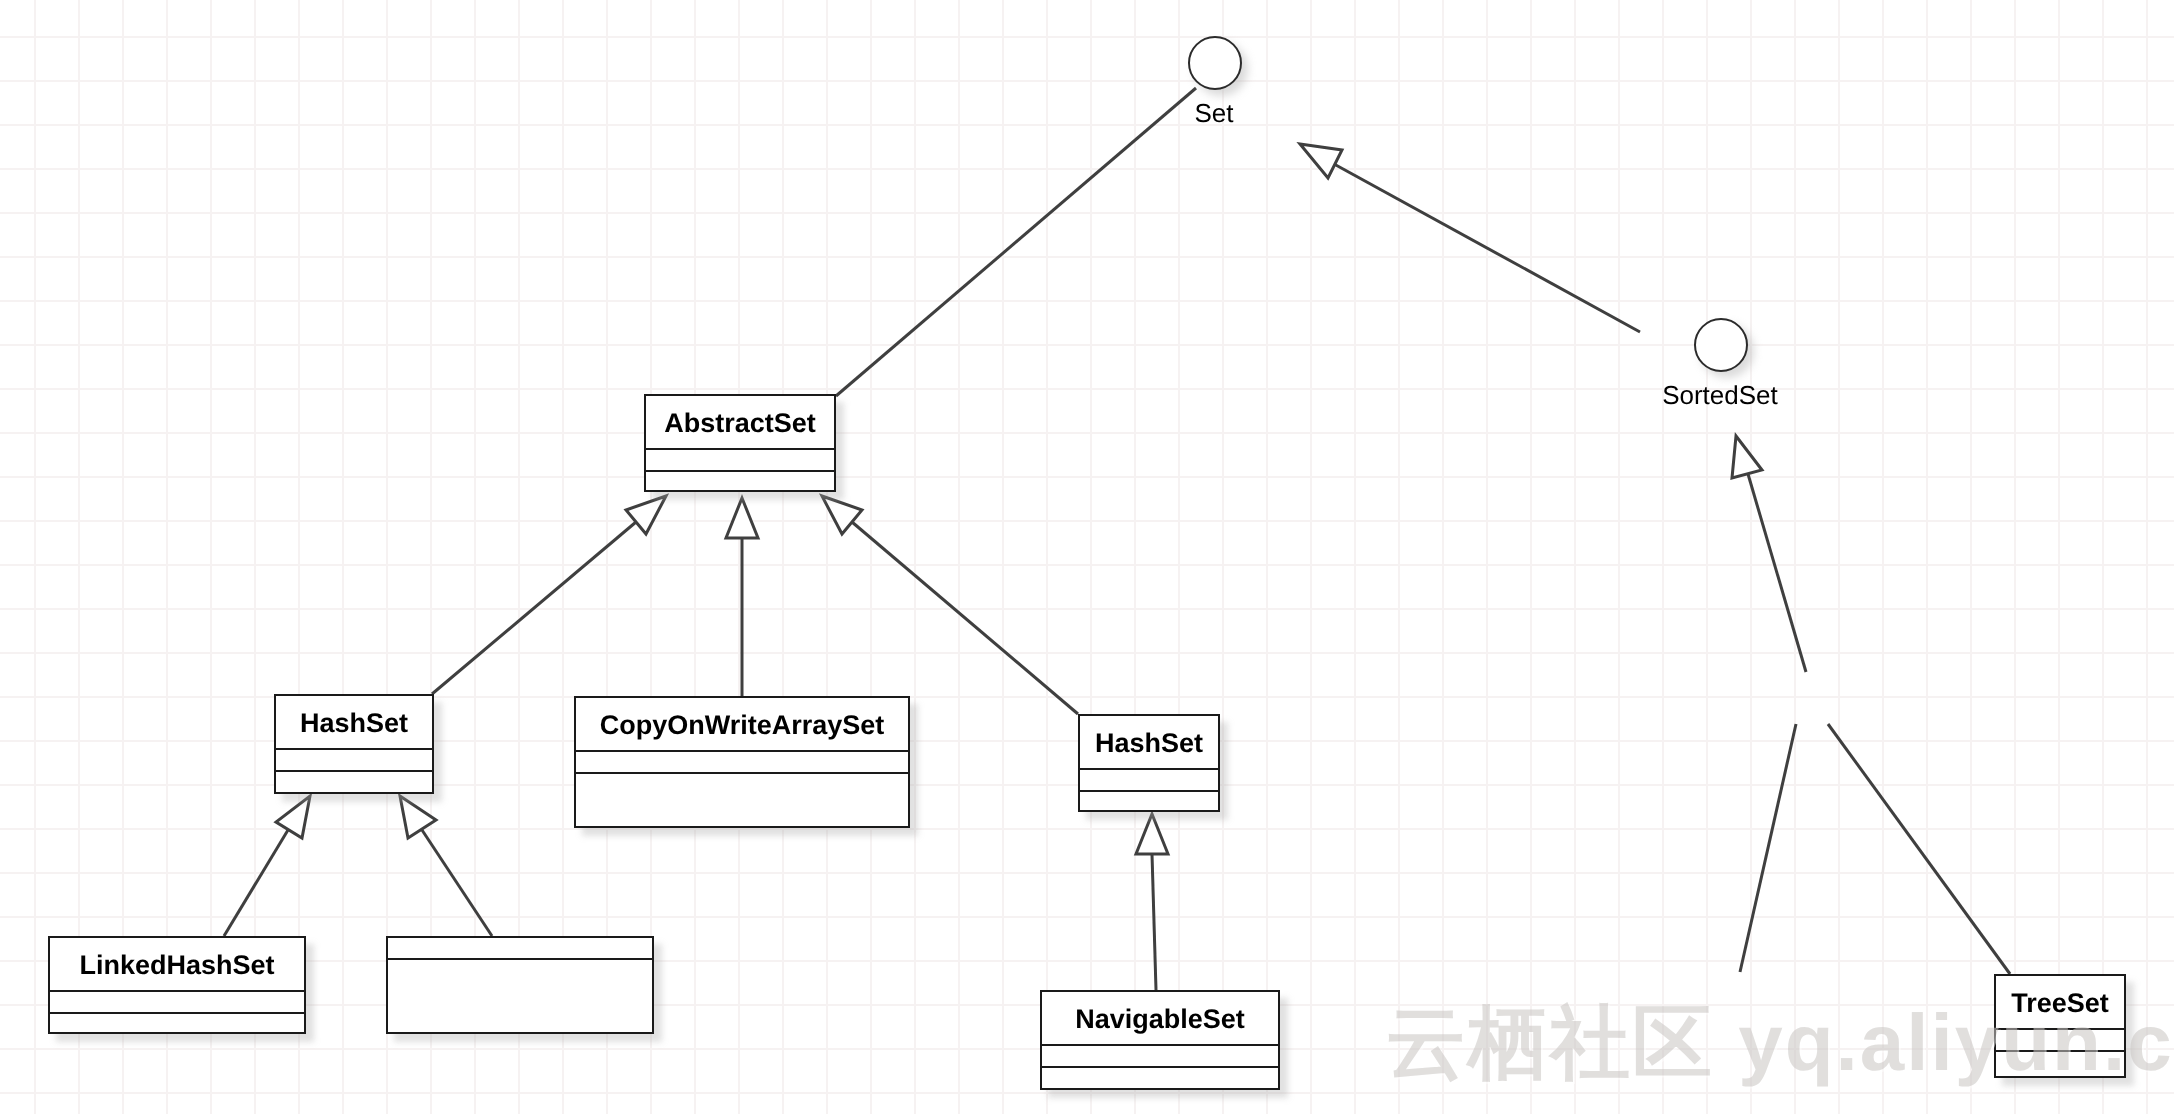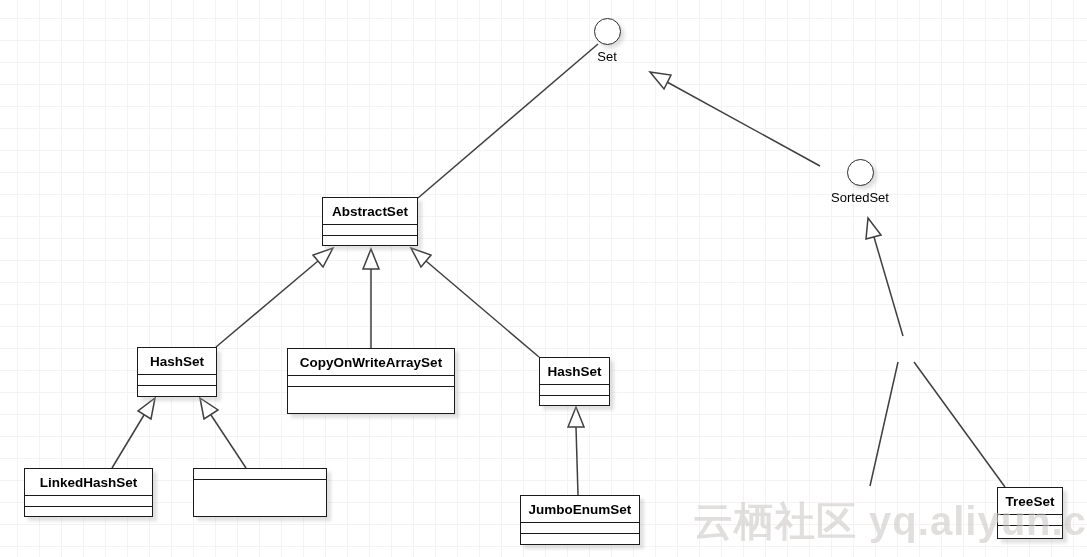--- a/index.html
+++ b/index.html
@@ -137,21 +137,21 @@
     <div class="uml-row"></div>
     <div class="uml-row2"></div>
   </div>
 
   <div class="uml-class" style="left:193px;top:468px;width:134px;height:49px">
     <div class="uml-row"></div>
     <div class="uml-row2"></div>
   </div>
 
   <div class="uml-class" style="left:520px;top:495px;width:120px;height:50px">
-    <div class="uml-title">JumboEnumSet</div>
+    <div class="uml-title">NavigableSet</div>
     <div class="uml-row"></div>
     <div class="uml-row2"></div>
   </div>
 
 
   <div class="uml-class" style="left:997px;top:487px;width:66px;height:52px">
     <div class="uml-title">TreeSet</div>
     <div class="uml-row"></div>
     <div class="uml-row2"></div>
   </div>

